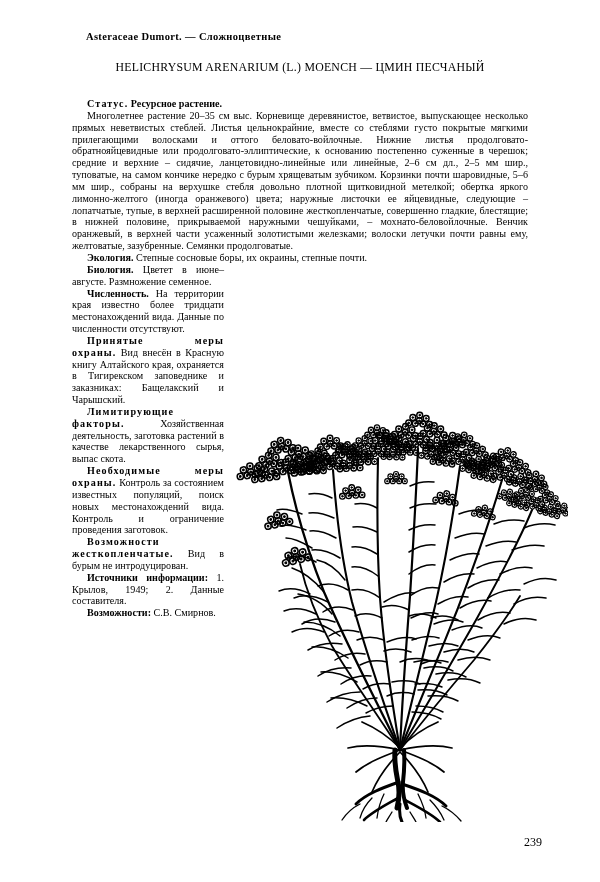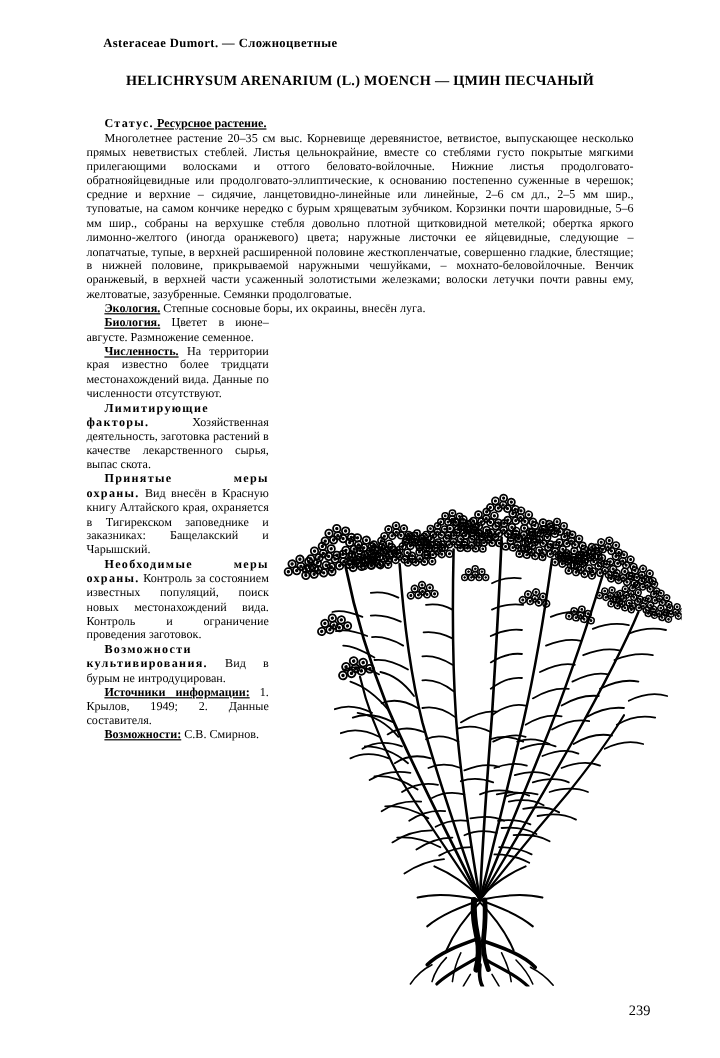--- a/index.html
+++ b/index.html
@@ -28,39 +28,39 @@
     letter-spacing:0.35px;
     white-space:nowrap;
   }
 
   
   .species-title{
     position:absolute;
     left:0; right:0; top:60px;
     text-align:center;
     font-size:11.8px;
-    font-weight:bold;
+    font-weight:normal;
     letter-spacing:0.25px;
     white-space:nowrap;
   }
 
   
   .textblock{
     position:absolute;
     left:72px; top:98px;
     width:456px;
     font-size:10.1px;
     line-height:11.85px;
     text-align:justify;
     text-justify:inter-word;
     hyphens:manual;
   }
   .textblock p{margin:0;}
   .ind{text-indent:15px;}
-  .lbl{font-weight:bold;text-decoration:underline;}
+  .lbl{font-weight:bold;}
   .lbl-sp{font-weight:bold;letter-spacing:1.1px;}
 
   
   .figure-float{
     float:right;
     width:304px;
     height:1px;
     shape-outside:none;
   }
   .figure-float.f2{
@@ -95,36 +95,36 @@
   <div class="species-title">HELICHRYSUM ARENARIUM (L.) MOENCH — ЦМИН ПЕСЧАНЫЙ</div>
 
   <div class="textblock">
 
     <p class="ind"><span class="lbl-sp">Статус.</span><span class="lbl"> Ресурсное растение.</span></p>
 
     <p class="ind"><span>Многолетнее растение 20–35 см выс. Корневище деревянистое, ветвистое, выпускающее несколько прямых неветвистых стеблей. Листья цельнокрайние, вместе со стеблями густо покрытые мягкими прилегающими волосками и оттого беловато-войлочные. Нижние листья продолговато-обратнояйцевидные или продолговато-эллиптические, к основанию постепенно суженные в черешок; средние и верхние – сидячие, ланцетовидно-линейные или линейные, 2–6 см дл., 2–5 мм шир., туповатые, на самом кончике нередко с бурым хрящеватым зубчиком. Корзинки почти шаровидные, 5–6 мм шир., собраны на верхушке стебля довольно плотной щитковидной метелкой; обертка яркого лимонно-желтого (иногда оранжевого) цвета; наружные листочки ее яйцевидные, следующие – лопатчатые, тупые, в верхней расширенной половине жесткопленчатые, совершенно гладкие, блестящие; в нижней половине, прикрываемой наружными чешуйками, – мохнато-беловойлочные. Венчик оранжевый, в верхней части усаженный золотистыми железками; волоски летучки почти равны ему, желтоватые, зазубренные. Семянки продолговатые.</span></p>
 
 
 
-    <p class="ind"><span class="lbl">Экология.</span><span> Степные сосновые боры, их окраины, внесён луга.</span></p>
+    <p class="ind"><span class="lbl">Экология.</span><span> Степные сосновые боры, их окраины, степные почти.</span></p>
 
     <div class="figure-float f2"></div>
 
     <p class="ind"><span class="lbl">Биология.</span><span> Цветет в июне–августе. Размножение семенное.</span></p>
 
     <p class="ind"><span class="lbl">Численность.</span><span> На территории края известно более тридцати местонахождений вида. Данные по численности отсутствуют.</span></p>
 
 
+    <p class="ind"><span class="lbl-sp">Принятые меры охраны.</span><span> Вид внесён в Красную книгу Алтайского края, охраняется в Тигирекском заповеднике и заказниках: Бащелакский и Чарышский.</span></p>
+
     <p class="ind"><span class="lbl-sp">Лимитирующие факторы.</span><span> Хозяйственная деятельность, заготовка растений в качестве лекарственного сырья, выпас скота.</span></p>
 
-    <p class="ind"><span class="lbl-sp">Принятые меры охраны.</span><span> Вид внесён в Красную книгу Алтайского края, охраняется в Тигирекском заповеднике и заказниках: Бащелакский и Чарышский.</span></p>
-
     <p class="ind"><span class="lbl-sp">Необходимые меры охраны.</span><span> Контроль за состоянием известных популяций, поиск новых местонахождений вида. Контроль и ограничение проведения заготовок.</span></p>
 
-    <p class="ind"><span class="lbl-sp">Возможности культивирования.</span><span> Вид в бурым не интродуцирован.</span></p>
+    <p class="ind"><span class="lbl-sp">Возможности жесткопленчатые.</span><span> Вид в бурым не интродуцирован.</span></p>
 
     <p class="ind"><span class="lbl">Источники информации:</span><span> 1. Крылов, 1949; 2. Данные составителя.</span></p>
 
     <p class="ind"><span class="lbl">Возможности:</span><span> С.В. Смирнов.</span></p>
 
   </div>
 
   <div class="illus">
     <svg viewBox="0 0 336 470" xmlns="http://www.w3.org/2000/svg" aria-hidden="true">
       <defs>

